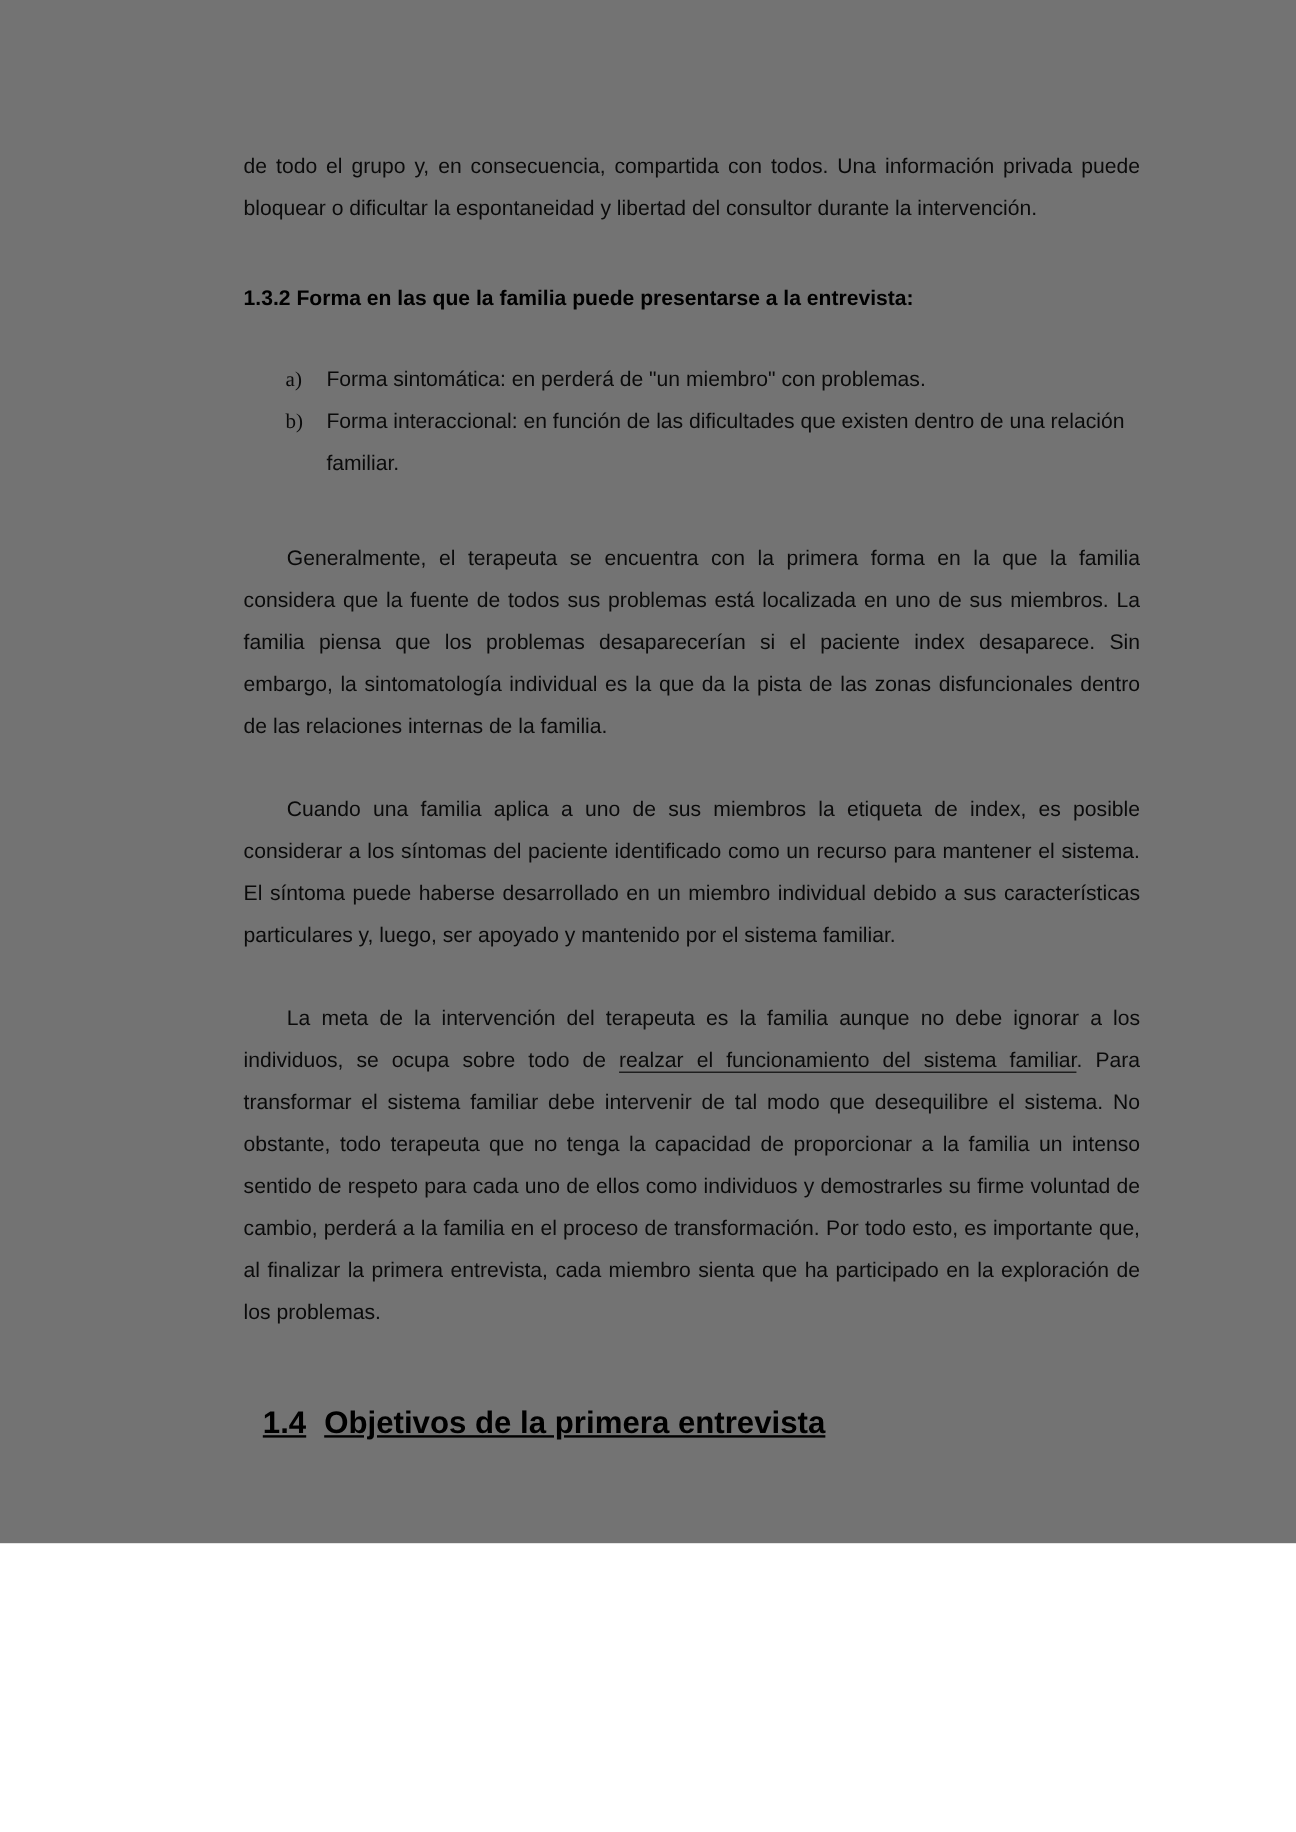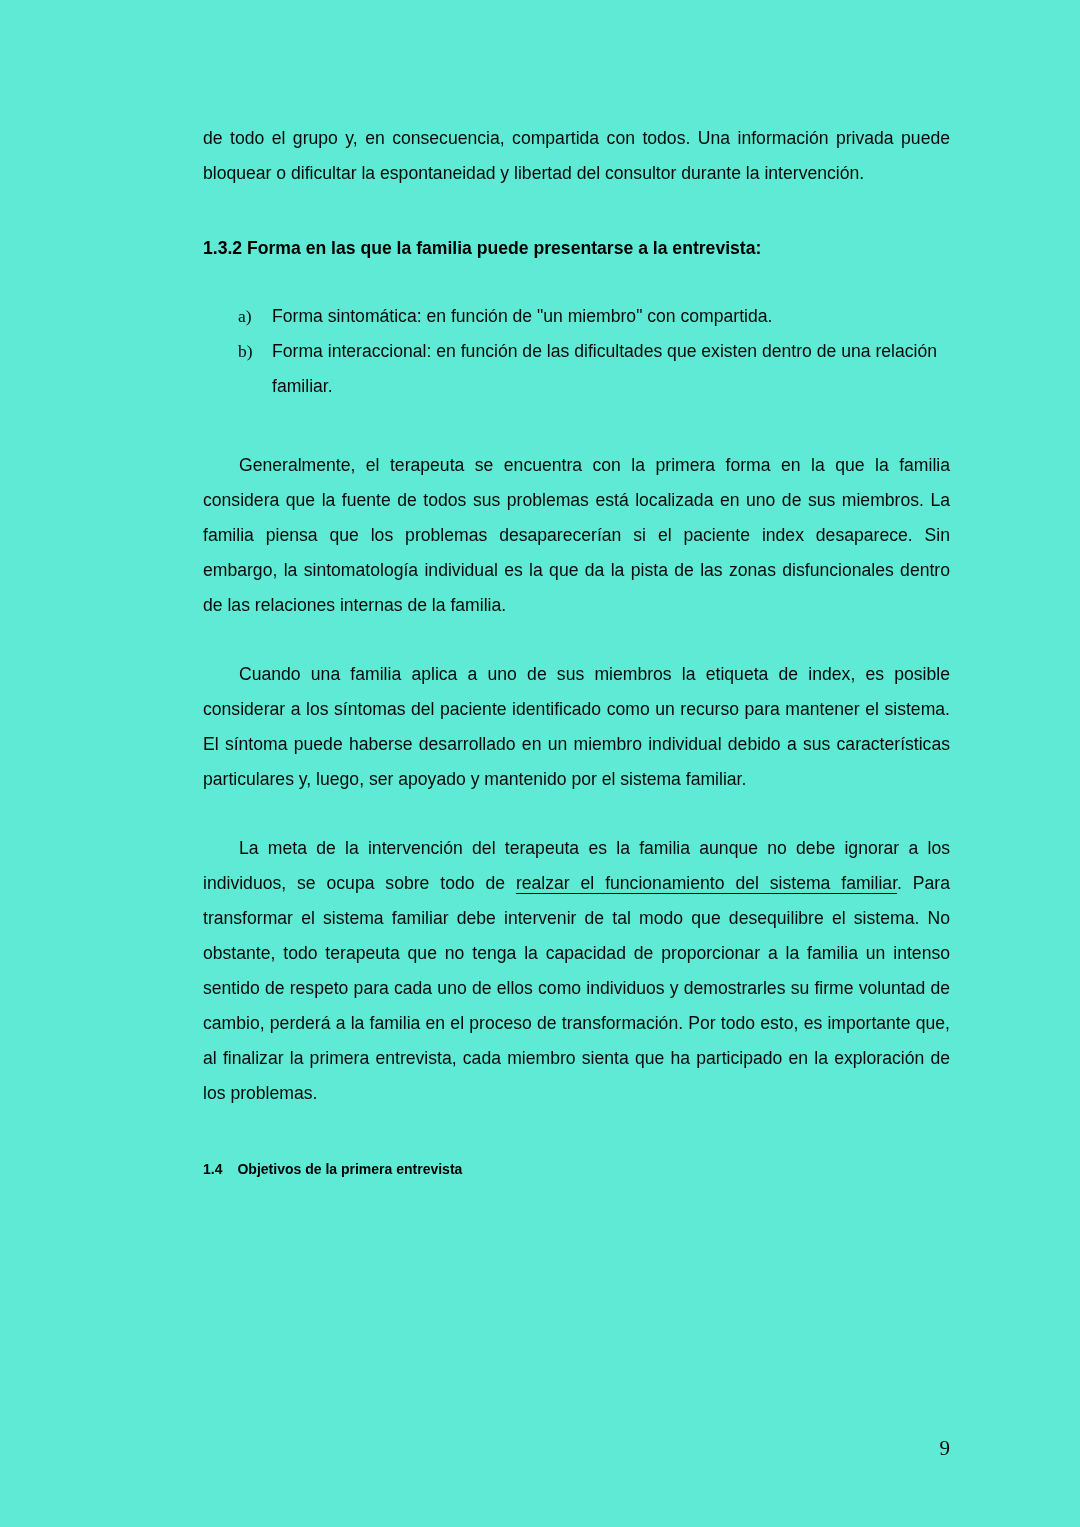--- a/index.html
+++ b/index.html
@@ -14,22 +14,22 @@
     font-family: "Liberation Sans", sans-serif;
     color: #000000;
     -webkit-font-smoothing: antialiased;
   }
 
   .page {
     position: absolute;
     left: 0;
     top: 0;
     width: 1080px;
-    height: 1527px;
-    background: #5eead4;
+    height: 1286px;
+    background: #737373;
     overflow: hidden;
   }
 
   .content {
     position: absolute;
     left: 203px;
     top: 121px;
     width: 747px;
   }
 
@@ -53,26 +53,27 @@
     font-family: "Liberation Sans", sans-serif;
     font-size: 17.6px;
     font-weight: bold;
     line-height: 26px;
     margin: 0;
     color: #000000;
     white-space: nowrap;
   }
   .heading-main {
     font-family: "Liberation Sans", sans-serif;
-    font-size: 14px;
+    font-size: 26px;
     font-weight: bold;
     line-height: 28px;
-    margin: 0;
+    margin: 16px;
     color: #000000;
     white-space: nowrap;
+    text-decoration: underline;
   }
   .heading-main .num-gap { display: inline-block; width: 15px; }
 
   
   .list {
     margin: 0;
     padding: 0;
     list-style: none;
   }
   .list-item {
@@ -128,21 +129,21 @@
 
     <div class="sp-44"></div>
 
     <h3 class="heading-sub">1.3.2 Forma en las que la familia puede presentarse a la entrevista:</h3>
 
     <div class="sp-38"></div>
 
     <ol class="list">
       <li class="list-item">
         <span class="list-marker">a)</span>
-        <span>Forma sintomática: en función de "un miembro" con compartida.</span>
+        <span>Forma sintomática: en perderá de "un miembro" con problemas.</span>
       </li>
       <li class="list-item">
         <span class="list-marker">b)</span>
         <span>Forma interaccional: en función de las dificultades que existen dentro de una relación familiar.</span>
       </li>
     </ol>
 
     <div class="sp-44"></div>
 
     <p class="para indent-sm">Generalmente, el terapeuta se encuentra con la primera forma en la que la familia considera que la fuente de todos sus problemas está localizada en uno de sus miembros. La familia  piensa que los problemas desaparecerían si el paciente index desaparece. Sin embargo, la sintomatología individual es la que da la pista de las zonas disfuncionales dentro de las relaciones internas de la familia.</p>

